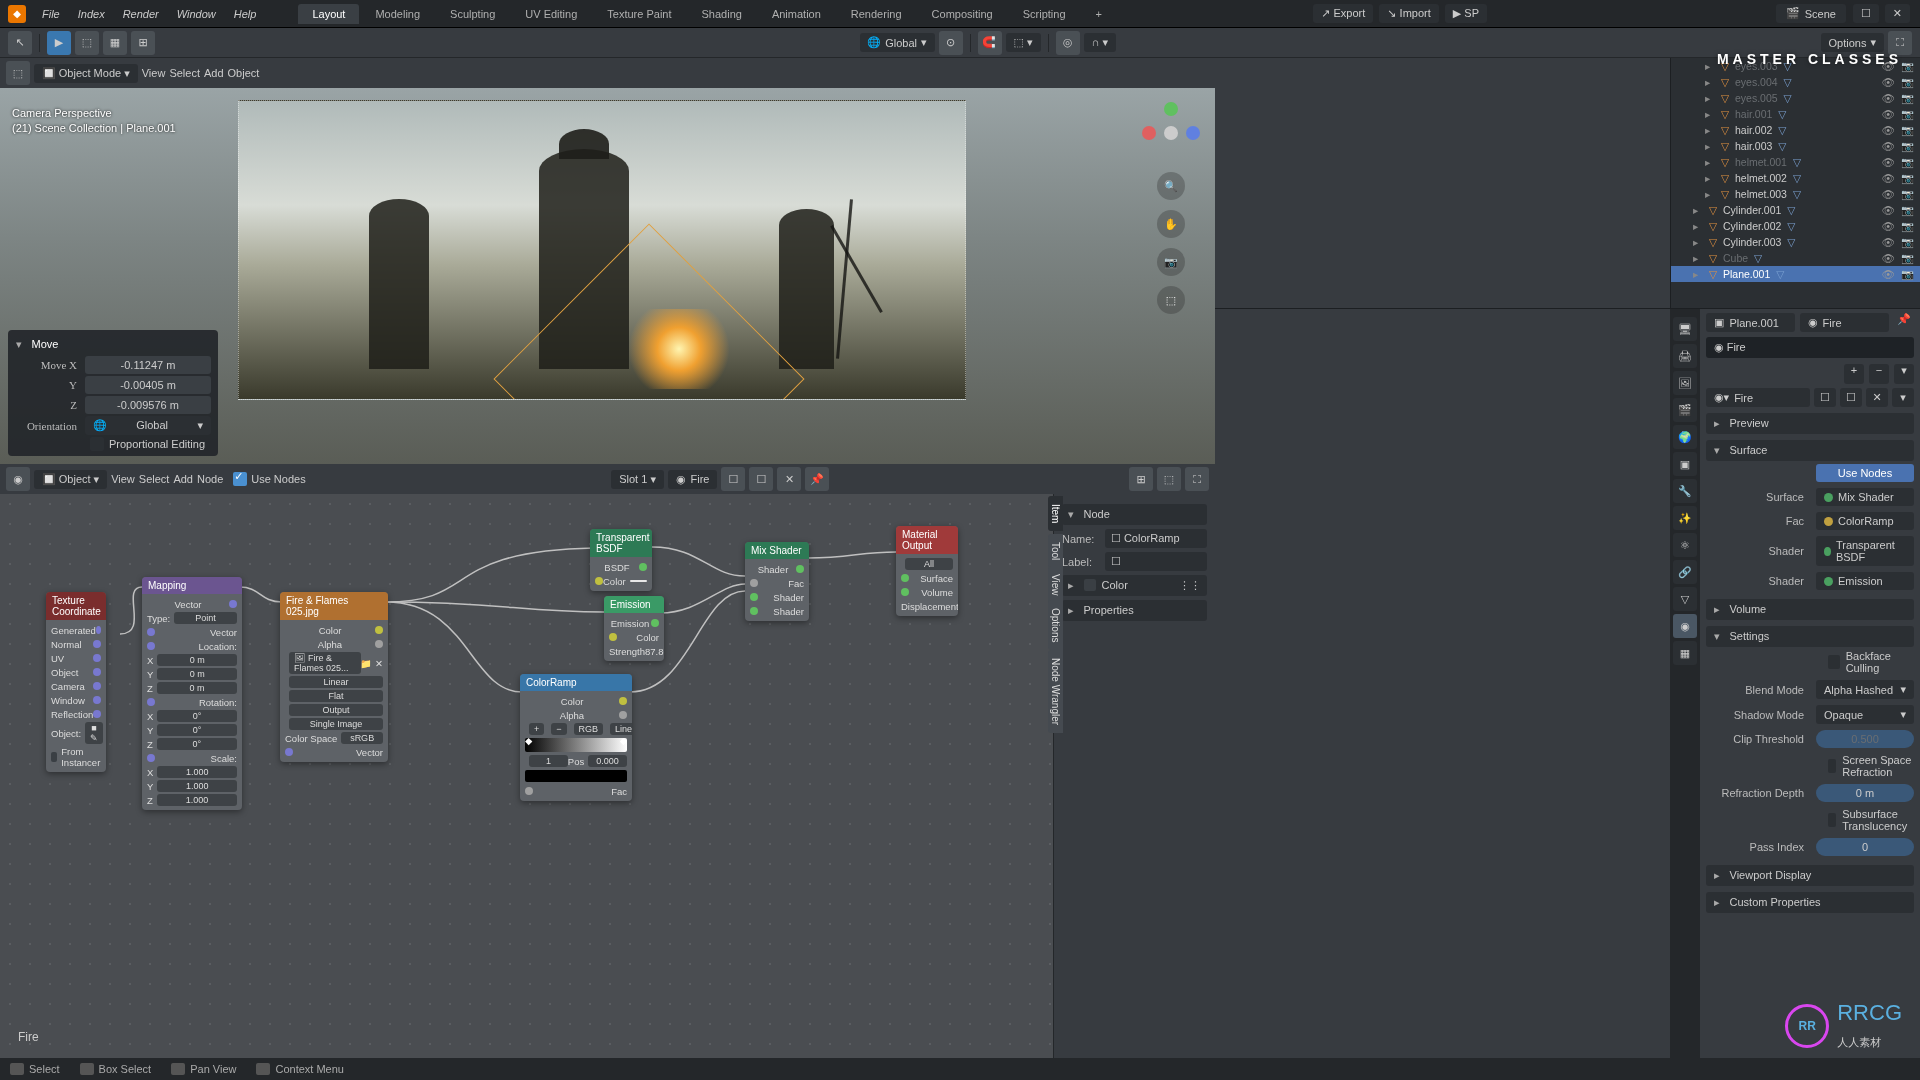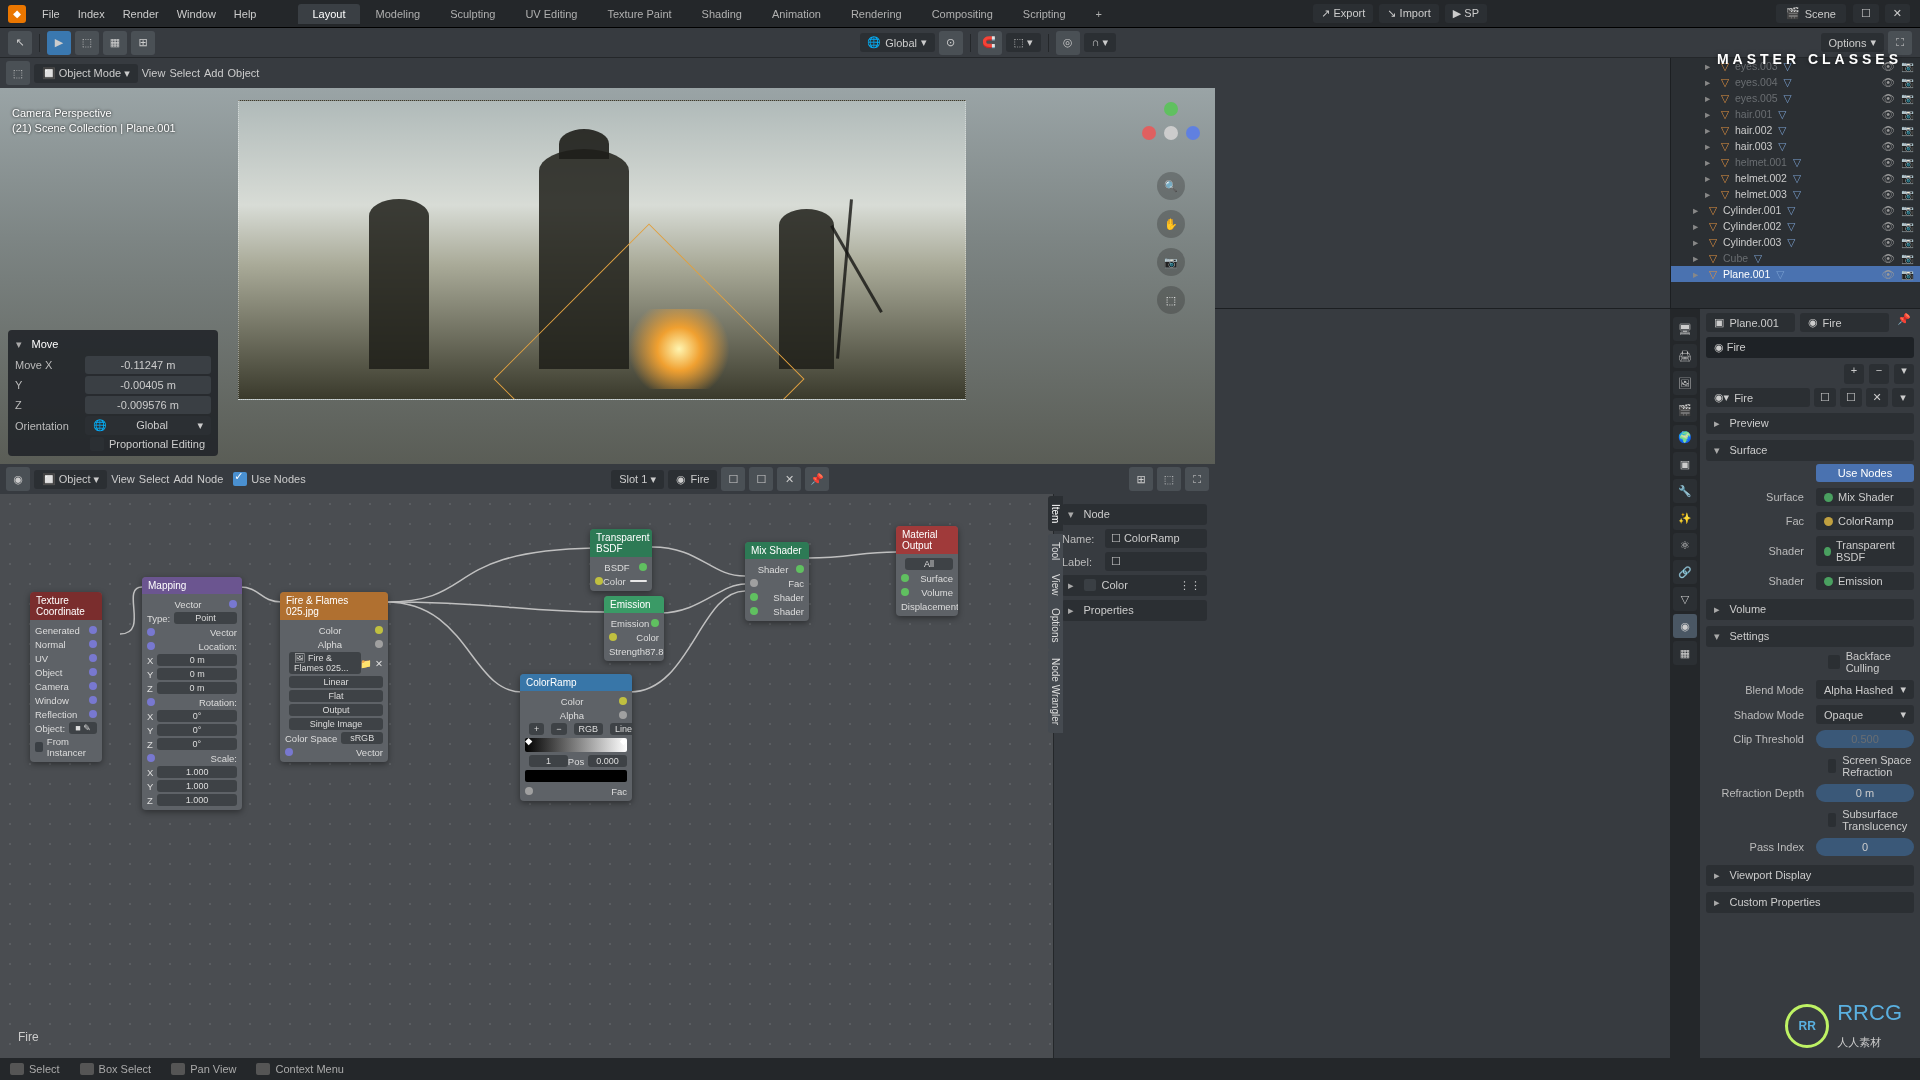--- a/index.html
+++ b/index.html
@@ -1,21 +1,21 @@
 <!DOCTYPE html>
 <html><head>
 <meta charset="utf-8">
 <style>
 * { margin:0; padding:0; box-sizing:border-box; font-family:sans-serif; user-select:none; }
 body { background:#3a3a3a; color:#ccc; font-size:11px; width:1920px; height:1080px; overflow:hidden; position:relative; }
 
 
 .topbar { height:28px; background:#24272a; display:flex; align-items:center; padding:0 8px; gap:2px; border-bottom:1px solid #000; }
 .topbar .logo { width:18px; height:18px; background:#ea7600; border-radius:3px; margin-right:6px; display:flex; align-items:center; justify-content:center; font-size:10px; color:#fff; }
-.topbar .menu-item { padding:4px 8px; color:#ccc; }
+.topbar .menu-item { padding:4px 8px; color:#ccc;font-style:italic; }
 .topbar .spacer { flex:1; }
 .topbar .tab { padding:4px 14px; color:#b0b0b0; border-radius:3px 3px 0 0; }
 .topbar .tab.active { background:#3a3f44; color:#fff; }
 .topbar .scene-dd { background:#2b2f33; padding:3px 10px; border-radius:3px; margin:0 3px; display:flex; align-items:center; gap:5px; }
 .topbar .btn { background:#2b2f33; padding:3px 8px; border-radius:3px; margin:0 2px; }
 
 
 .toolhdr { height:30px; background:#373b40; display:flex; align-items:center; padding:0 8px; gap:4px; border-bottom:1px solid #24272a; }
 .tool-icon { width:24px; height:24px; background:#4a5055; border-radius:3px; display:inline-flex; align-items:center; justify-content:center; }
 .tool-sep { width:1px; height:18px; background:#24272a; margin:0 3px; }
@@ -50,21 +50,21 @@
 .nav-gizmo .bx { background:#e06060; left:3px; top:28px; }
 .nav-gizmo .by { background:#60c060; left:25px; top:4px; }
 .nav-gizmo .bz { background:#6080e0; left:47px; top:28px; }
 .nav-gizmo .bc { background:#ccc; left:25px; top:28px; }
 .giz-btn { width:28px; height:28px; background:rgba(40,40,40,.3); border-radius:50%; display:flex; align-items:center; justify-content:center; color:#fff; }
 
 
 .move-panel { position:absolute; left:8px; bottom:8px; width:210px; background:rgba(35,38,42,.92); border-radius:4px; padding:4px; font-size:11px; }
 .move-panel .mp-hdr { padding:4px; color:#fff; display:flex; gap:6px; }
 .move-panel .row { display:flex; align-items:center; padding:1px 3px; }
-.move-panel .lbl { width:70px; text-align:left; padding-right:8px; color:#bbb; }
+.move-panel .lbl { width:70px; text-align:right; padding-right:8px; color:#bbb;font-family:Liberation Serif, serif; }
 .move-panel .val { flex:1; background:#3a3f44; padding:3px 8px; border-radius:3px; text-align:center; }
 .move-panel .dd { flex:1; background:#2b2f33; padding:3px 8px; border-radius:3px; display:flex; justify-content:space-between; }
 
 
 .nodeed { flex:1; background:#4a4d51; position:relative; overflow:hidden; }
 .nodeed-hdr { height:30px; background:#373b40; display:flex; align-items:center; padding:0 6px; gap:4px; }
 .nodeed-hdr .dd { background:#2b2f33; padding:3px 8px; border-radius:3px; }
 .nodeed-hdr .chk { display:flex; align-items:center; gap:4px; padding:0 6px; }
 .nodeed-hdr .chk .box { width:14px; height:14px; background:#4a90d0; border-radius:2px; position:relative; }
 .nodeed-hdr .chk .box::after { content:"✓"; position:absolute; top:-2px; left:1px; color:#fff; }
@@ -129,21 +129,21 @@
 
 .statusbar { position:absolute; bottom:0; left:0; right:0; height:22px; background:#24272a; display:flex; align-items:center; padding:0 10px; gap:20px; color:#aaa; }
 .statusbar .sitem { display:flex; align-items:center; gap:5px; }
 .statusbar .sicon { width:14px; height:12px; background:#555; border-radius:2px; }
 
 
 .iamag { position:absolute; right:18px; top:52px; color:#fff; font-weight:900; text-align:right; line-height:1; pointer-events:none; text-shadow:0 0 4px rgba(0,0,0,.5); }
 .iamag .big { font-size:46px; letter-spacing:2px; }
 .iamag .sml { font-size:14px; letter-spacing:4px; }
 .rrcg { position:absolute; right:18px; bottom:28px; display:flex; align-items:center; gap:8px; color:#5ab0e0; pointer-events:none; }
-.rrcg .circ { width:44px; height:44px; border-radius:50%; border:3px solid #bef264; display:flex; align-items:center; justify-content:center; font-weight:bold; font-size:12px; }
+.rrcg .circ { width:44px; height:44px; border-radius:50%; border:3px solid #d946ef; display:flex; align-items:center; justify-content:center; font-weight:bold; font-size:12px; }
 
 
 .flex1 { flex:1; }
 .tri::before { content:"▸"; margin-right:4px; color:#aaa; }
 .tri.open::before { content:"▾"; }
 </style>
 </head>
 <body>
 
 <div class="topbar">
@@ -294,21 +294,21 @@
           <path class="conn" d="M240 93 C260 93 260 108 282 108"></path>
           <path class="conn" d="M386 108 C480 108 440 57 594 54"></path>
           <path class="conn" d="M386 108 C500 108 520 118 604 118"></path>
           <path class="conn" d="M386 108 C470 108 470 200 524 198"></path>
           <path class="conn" d="M630 198 C690 198 700 97 745 97"></path>
           <path class="conn" d="M652 53 C700 53 710 82 745 82"></path>
           <path class="conn" d="M660 119 C700 119 720 90 745 90"></path>
           <path class="conn" d="M808 64 C850 64 860 58 896 58"></path>
         </svg>
 
-        <div class="node n-dred" style="left:30px;top:98px;width:72px">
+        <div class="node n-dred" style="left:46px;top:98px;width:60px">
           <div class="nhdr">
               <span>Texture Coordinate</span>
             </div>
           <div class="nbody">
             <div class="nrow">
                 <span>Generated</span>
                 <span class="sock" style="background:#7878d0"></span>
               </div>
             <div class="nrow">
                 <span>Normal</span>

